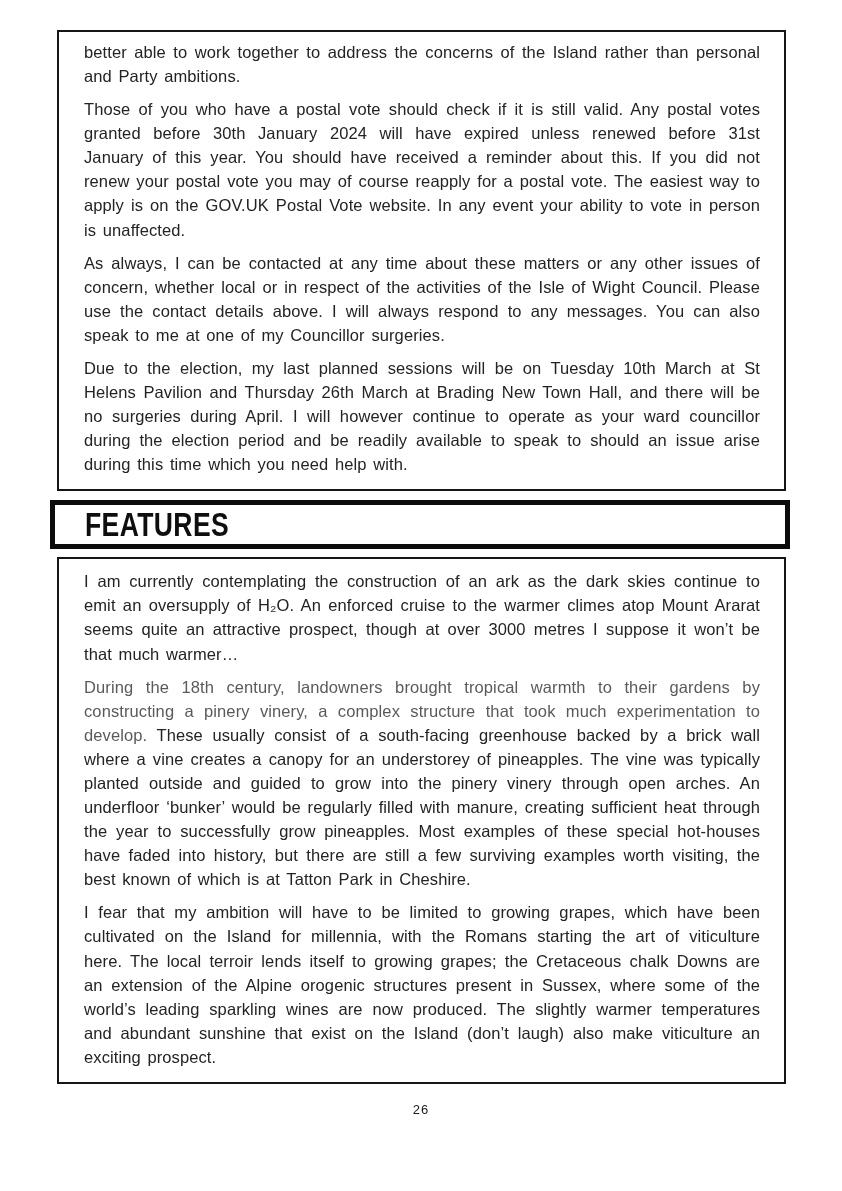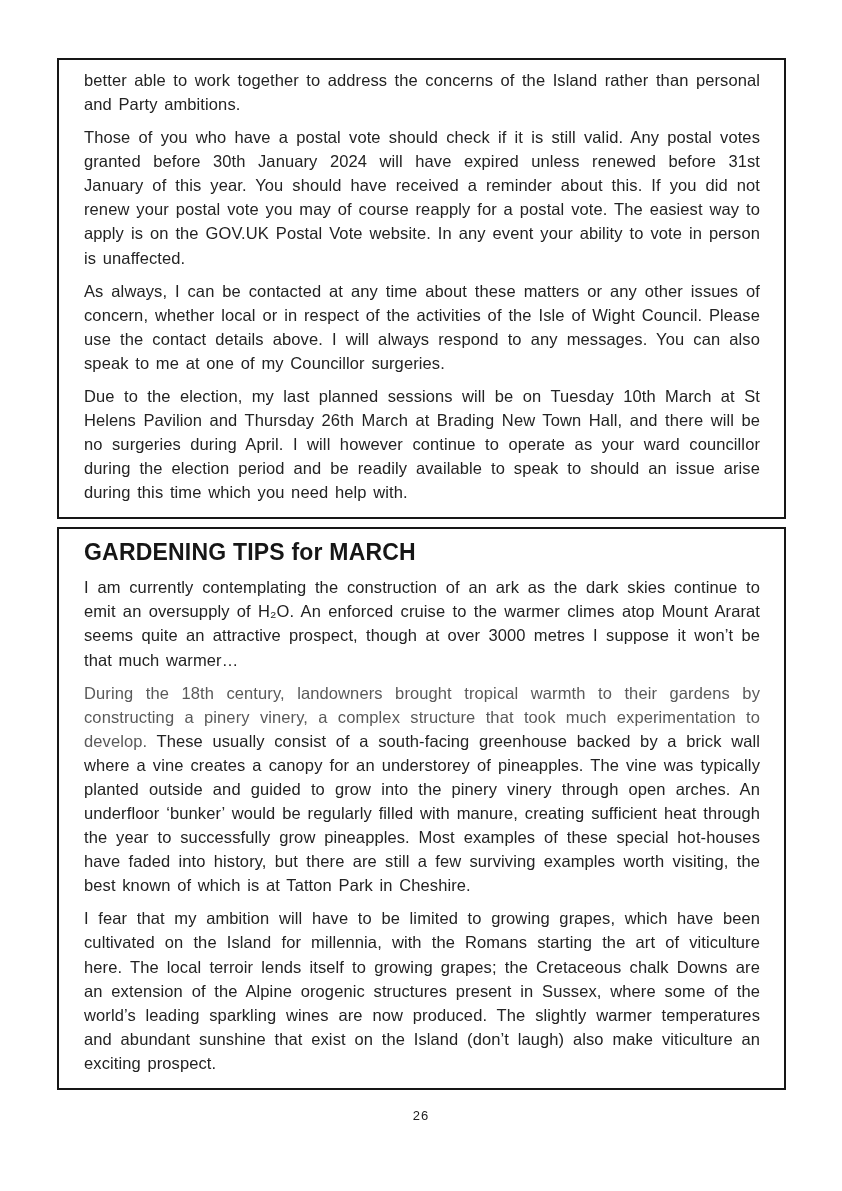--- a/index.html
+++ b/index.html
@@ -12,21 +12,21 @@
     height: 1191px;
     position: relative;
     font-family: "Liberation Sans", "DejaVu Sans", sans-serif;
     color: #232323;
     overflow: hidden;
   }
   .page {
     width: 842px;
     height: 1191px;
     box-sizing: border-box;
-    padding-top: 58px;
+    padding-top: 30px;
   }
   .box {
     box-sizing: border-box;
     border: 2px solid #161616;
     margin-left: 57px;
     width: 729px;
     background: #ffffff;
   }
   .box-inner {
     padding: 8px 24px 13px 25px;
@@ -92,24 +92,26 @@
 
   <section class="box">
     <div class="box-inner">
       <p class="body-text">better able to work together to address the concerns of the Island rather than personal and Party ambitions.</p>
       <p class="body-text"><span>Those of you who have a postal vote should check if it is still valid. Any postal votes granted before 30th January 2024 will have expired unless renewed before 31st January of this year. You should have received a reminder about this. If you did not renew your postal vote you may of course reapply for a postal vote. The easiest way to apply is on the </span><span class="uline">GOV.UK</span><span> Postal Vote website. In any event your ability to vote in person is unaffected.</span></p>
       <p class="body-text">As always, I can be contacted at any time about these matters or any other issues of concern, whether local or in respect of the activities of the Isle of Wight Council. Please use the contact details above. I will always respond to any messages. You can also speak to me at one of my Councillor surgeries.</p>
       <p class="body-text">Due to the election, my last planned sessions will be on Tuesday 10th March at St Helens Pavilion and Thursday 26th March at Brading New Town Hall, and there will be no surgeries during April. I will however continue to operate as your ward councillor during the election period and be readily available to speak to should an issue arise during this time which you need help with.</p>
     </div>
   </section>
 
+  <section class="banner">
+    <h1>FEATURES</h1>
+  </section>
 
   <section class="box gardening-box">
     <div class="box-inner">
-      <h2 class="section-title">GARDENING TIPS for MARCH</h2>
       <p class="body-text">I am currently contemplating the construction of an ark as the dark skies continue to emit an oversupply of H₂O. An enforced cruise to the warmer climes atop Mount Ararat seems quite an attractive prospect, though at over 3000 metres I suppose it won’t be that much warmer…</p>
       <p class="body-text"><span class="muted">During the 18th century, landowners brought tropical warmth to their gardens by constructing a pinery vinery, a complex structure that took much experimentation to develop. </span><span>These usually consist of a south-facing greenhouse backed by a brick wall where a vine creates a canopy for an understorey of pineapples. The vine was typically planted outside and guided to grow into the pinery vinery through open arches. An underfloor ‘bunker’ would be regularly filled with manure, creating sufficient heat through the year to successfully grow pineapples. Most examples of these special hot-houses have faded into history, but there are still a few surviving examples worth visiting, the best known of which is at Tatton Park in Cheshire.</span></p>
       <p class="body-text">I fear that my ambition will have to be limited to growing grapes, which have been cultivated on the Island for millennia, with the Romans starting the art of viticulture here. The local terroir lends itself to growing grapes; the Cretaceous chalk Downs are an extension of the Alpine orogenic structures present in Sussex, where some of the world’s leading sparkling wines are now produced. The slightly warmer temperatures and abundant sunshine that exist on the Island (don’t laugh) also make viticulture an exciting prospect.</p>
     </div>
   </section>
 
   <footer class="footer">
     <span class="page-number">26</span>
   </footer>
 

